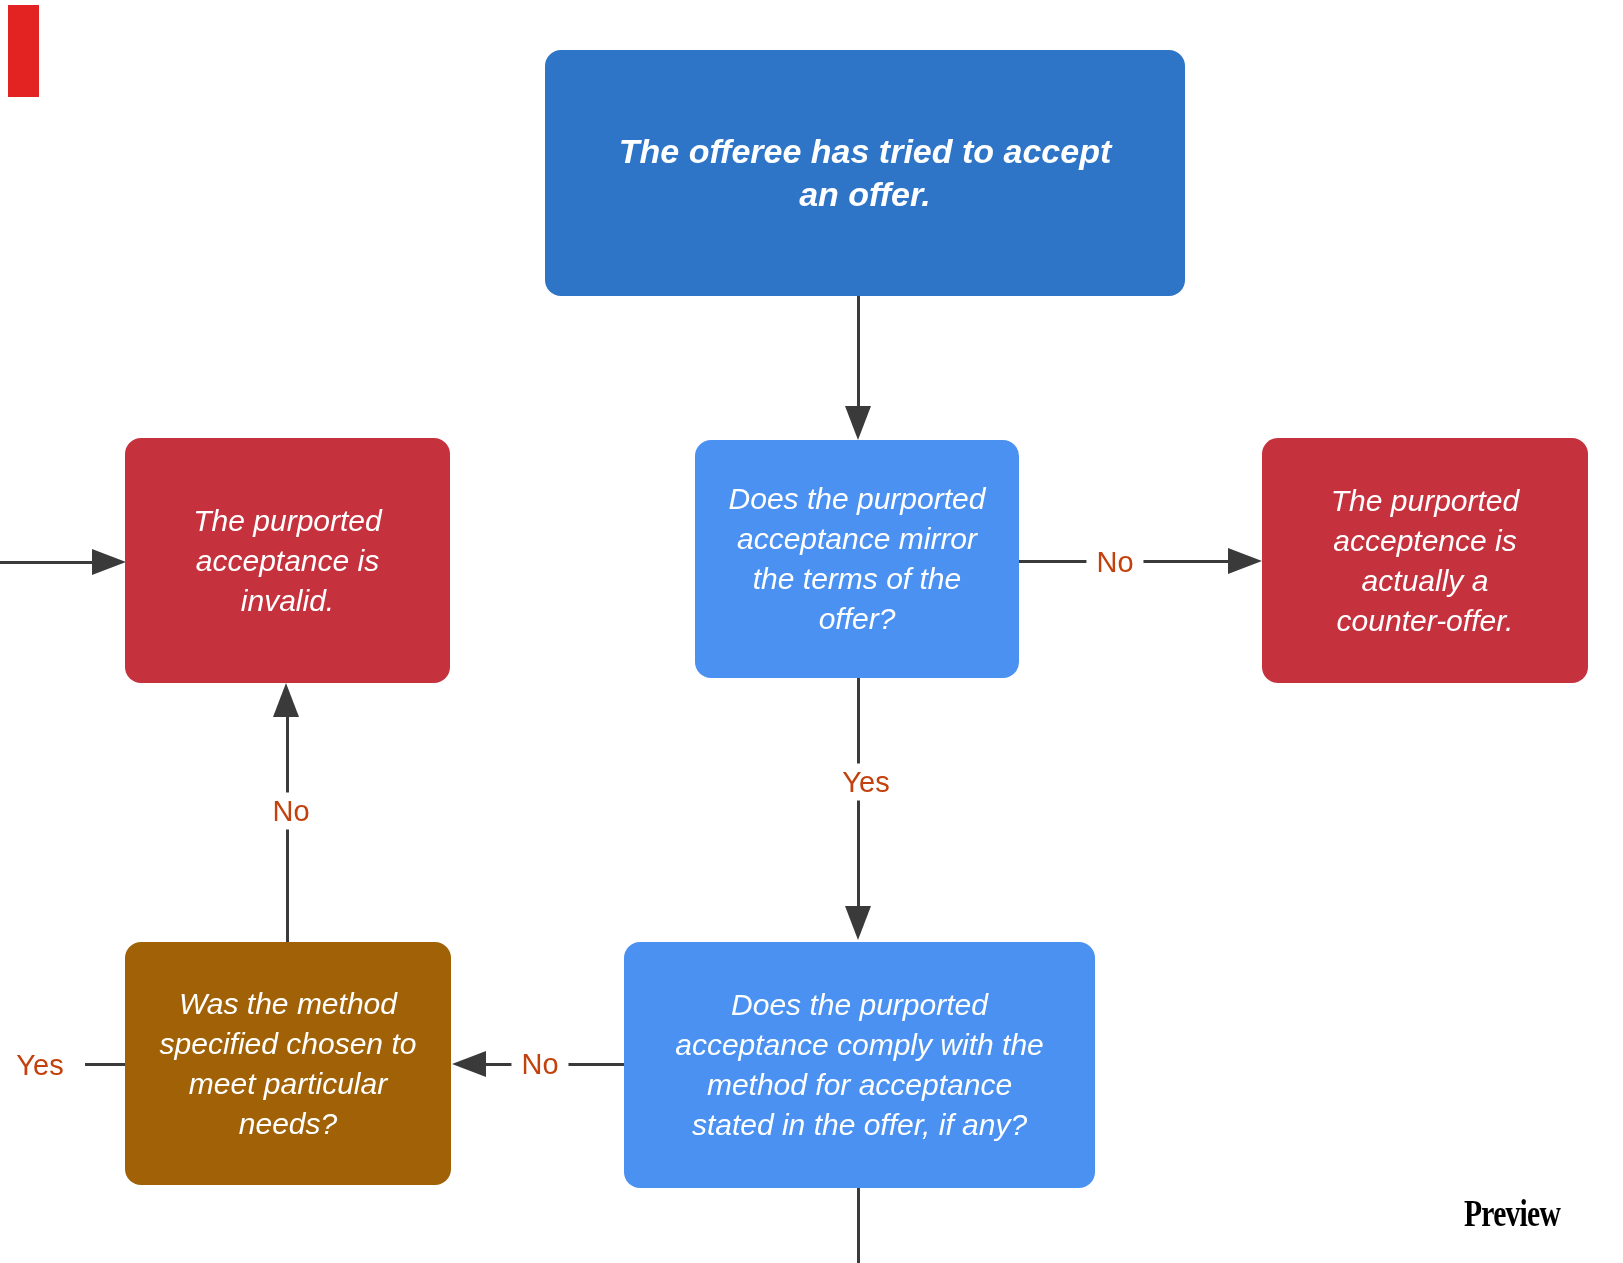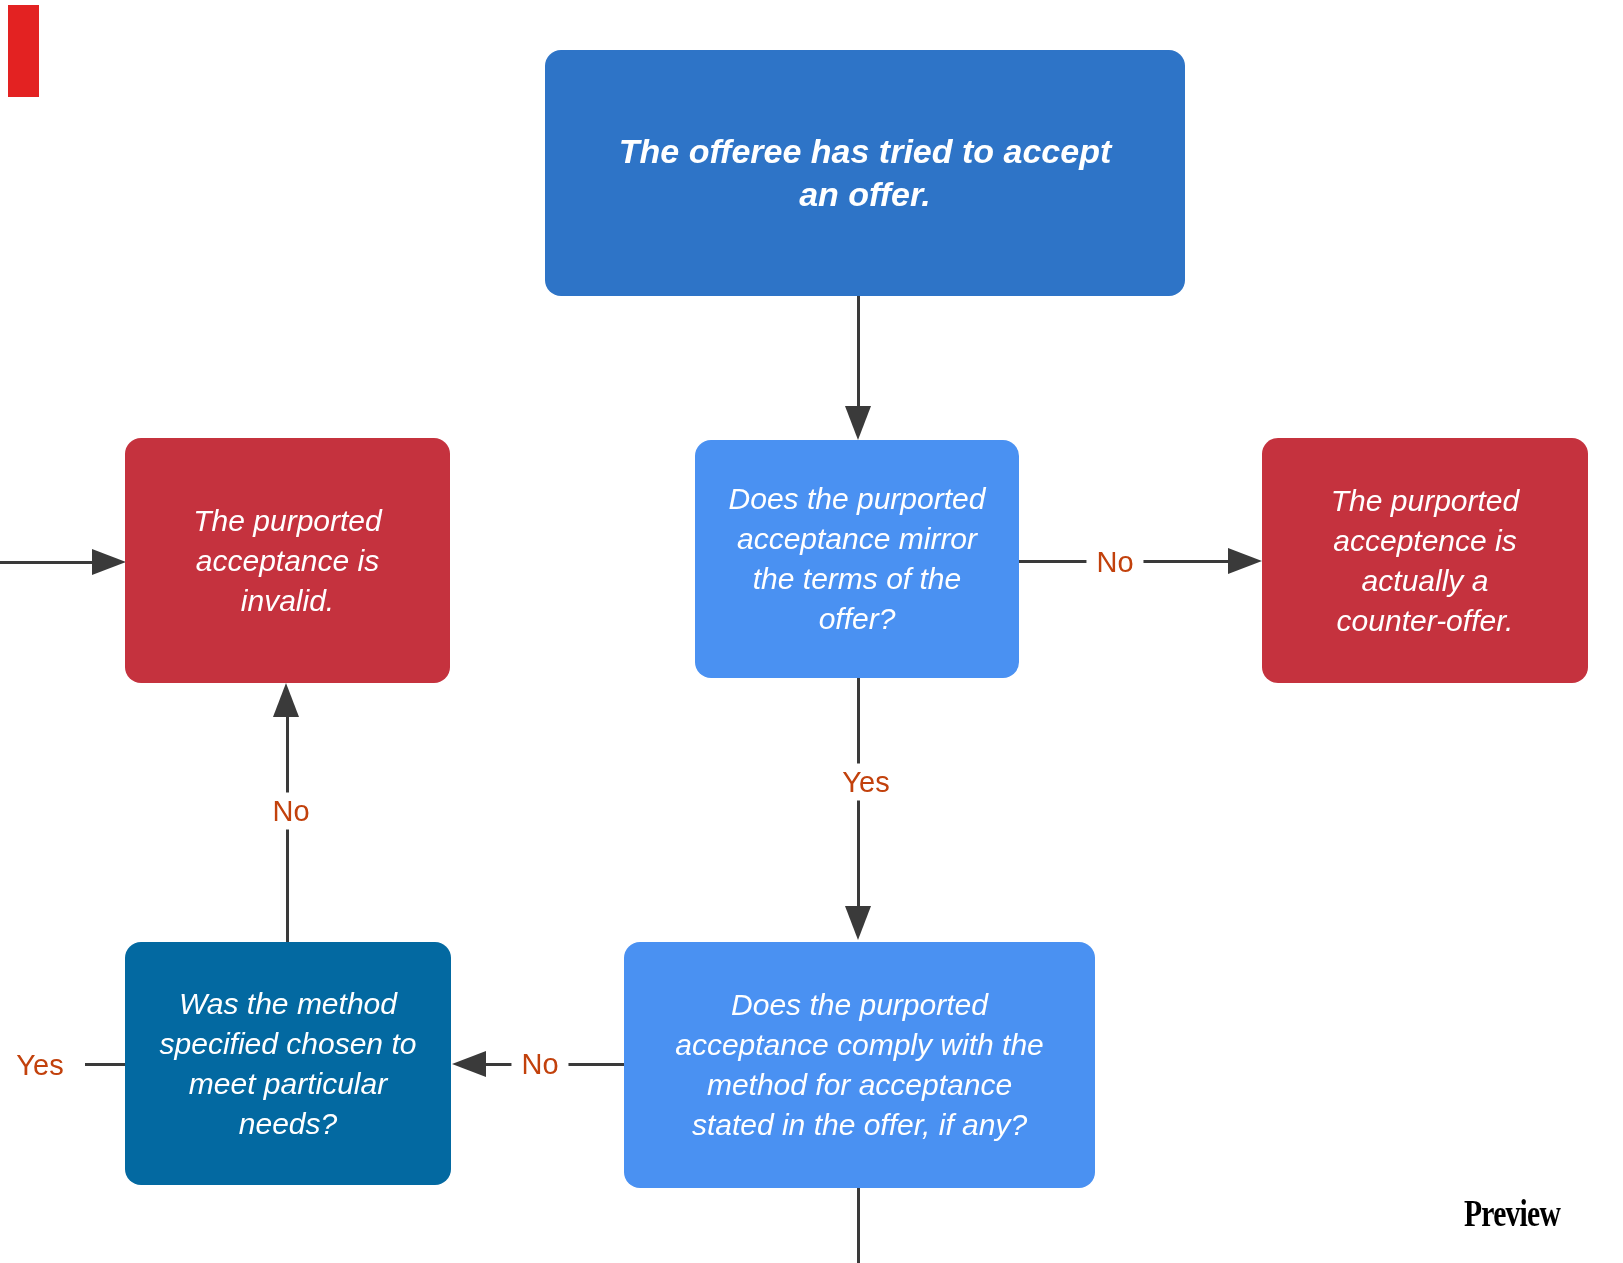--- a/index.html
+++ b/index.html
@@ -126,21 +126,21 @@
 offer?</span>
   </div>
 
   <div class="node" id="node-counter" style="background-color: rgb(197, 50, 62);">
     <span class="node-text">The purported
 acceptence is
 actually a
 counter-offer.</span>
   </div>
 
-  <div class="node" id="node-method" style="background-color: #0369a1;">
+  <div class="node" id="node-method" style="background-color: #a16207;">
     <span class="node-text">Was the method
 specified chosen to
 meet particular
 needs?</span>
   </div>
 
   <div class="node" id="node-comply" style="background-color: rgb(74, 145, 242);">
     <span class="node-text">Does the purported
 acceptance comply with the
 method for acceptance

